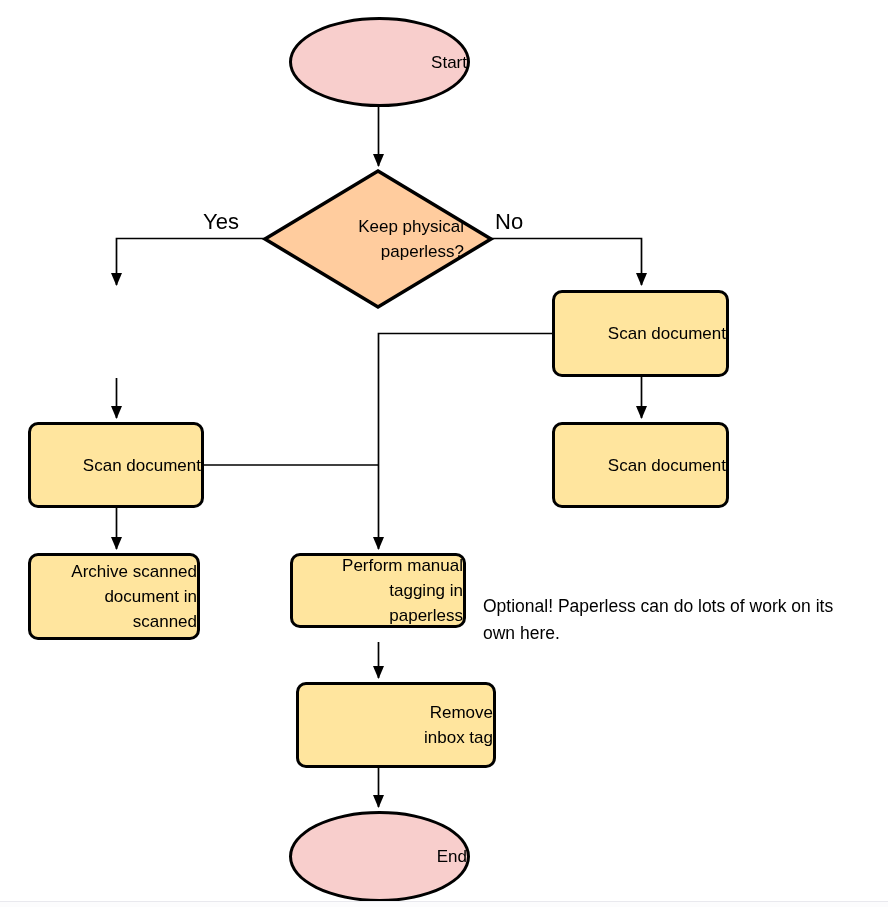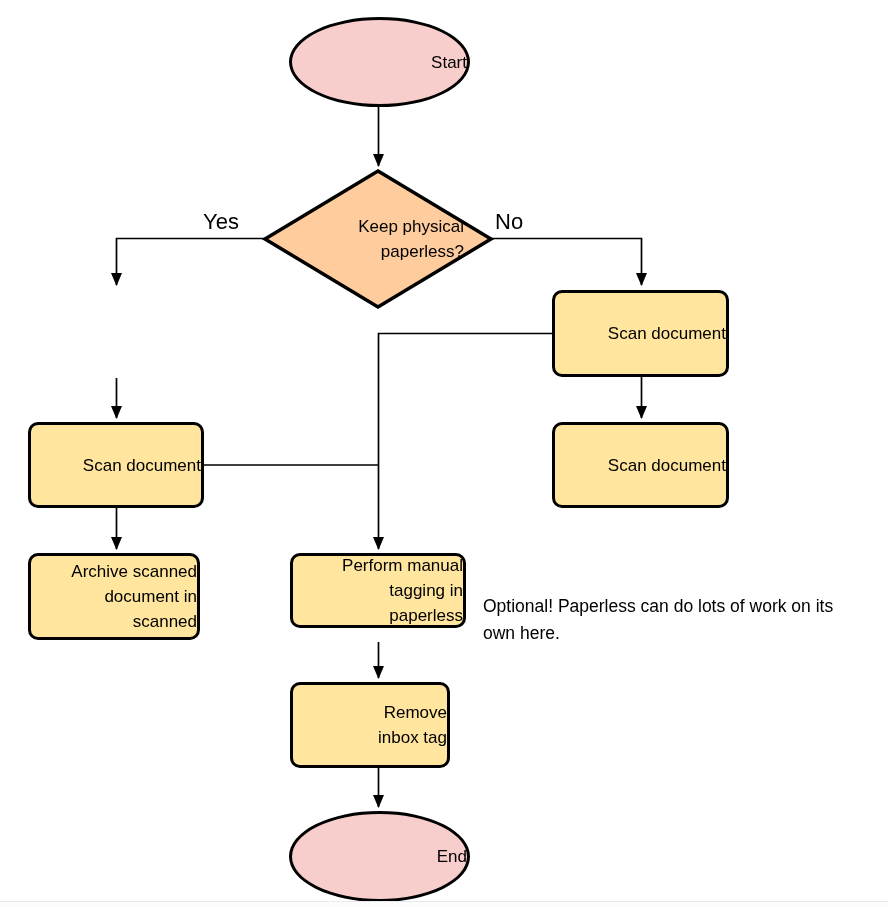--- a/index.html
+++ b/index.html
@@ -105,21 +105,21 @@
   <div class="node process" style="left:552px;top:422px;width:177px;height:86px">
     <div>Scan document</div>
   </div>
 
   <div class="node process" style="left:290px;top:553px;width:176px;height:75px">
     <div>Perform manual</div>
     <div>tagging in</div>
     <div>paperless</div>
   </div>
 
-  <div class="node process" style="left:290px;top:682px;width:160px;height:86px">
+  <div class="node process" style="left:296px;top:682px;width:200px;height:86px">
     <div>Remove</div>
     <div>inbox tag</div>
   </div>
 
   <div class="node terminal" style="left:289px;top:811px;width:181px;height:91px">
     <div>End</div>
   </div>
 
   <div class="annotation">Optional! Paperless can do lots of work on its own here.</div>
 

